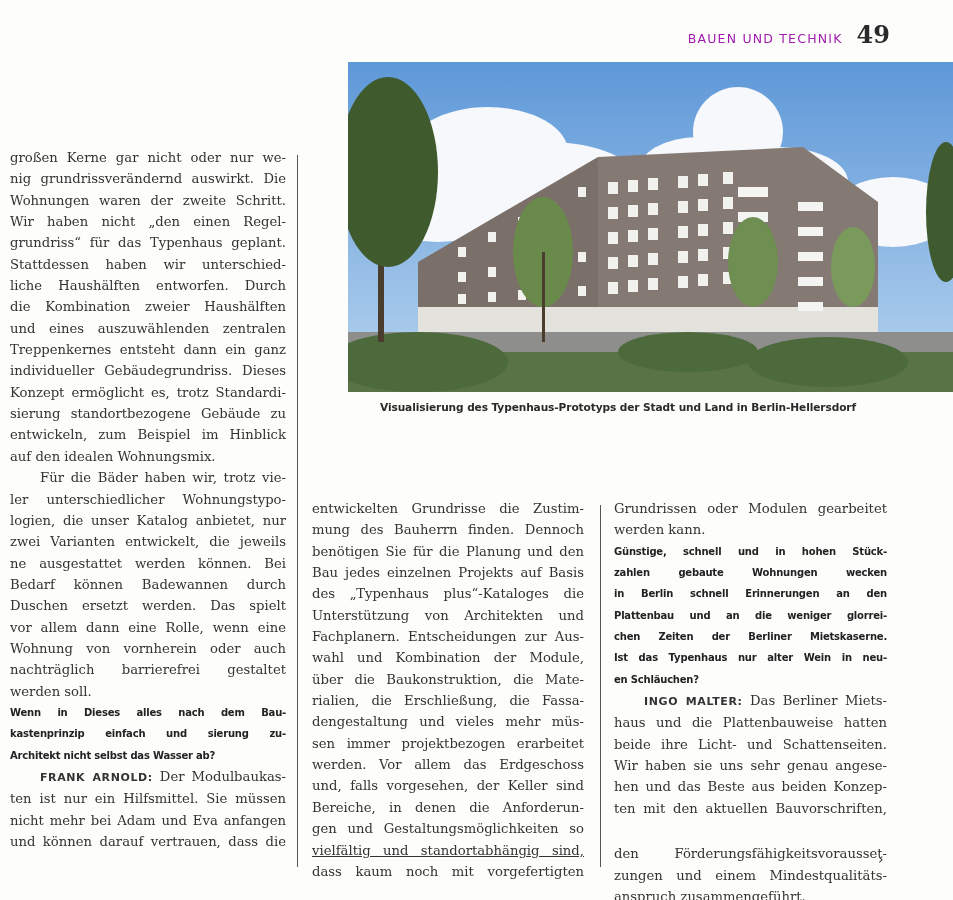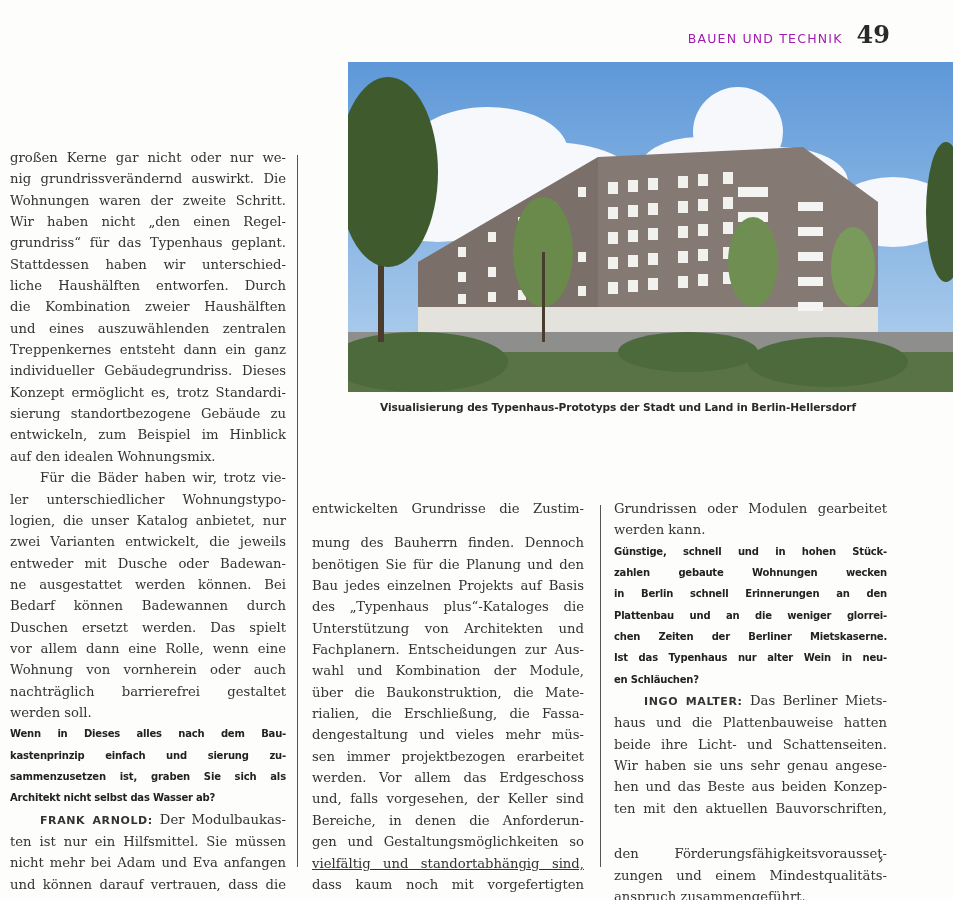--- a/index.html
+++ b/index.html
@@ -183,41 +183,39 @@
   <span class="line" style="white-space: nowrap; display: block;">Treppenkernes entsteht dann ein ganz</span>
   <span class="line" style="white-space: nowrap; display: block;">individueller Gebäudegrundriss. Dieses</span>
   <span class="line" style="white-space: nowrap; display: block;">Konzept ermöglicht es, trotz Standardi-</span>
   <span class="line" style="white-space: nowrap; display: block;">sierung standortbezogene Gebäude zu</span>
   <span class="line" style="white-space: nowrap; display: block;">entwickeln, zum Beispiel im Hinblick</span>
   <span class="line last">auf den idealen Wohnungsmix.</span>
   <span class="line indent" style="white-space: nowrap; display: block;">Für die Bäder haben wir, trotz vie-</span>
   <span class="line" style="white-space: nowrap; display: block;">ler unterschiedlicher Wohnungstypo-</span>
   <span class="line" style="white-space: nowrap; display: block;">logien, die unser Katalog anbietet, nur</span>
   <span class="line" style="white-space: nowrap; display: block;">zwei Varianten entwickelt, die jeweils</span>
-  <span class="line" style="white-space: nowrap; display: block;">entweder mit Dusche oder Badewan-</span>
   <span class="line" style="white-space: nowrap; display: block;">ne ausgestattet werden können. Bei</span>
   <span class="line" style="white-space: nowrap; display: block;">Bedarf können Badewannen durch</span>
   <span class="line" style="white-space: nowrap; display: block;">Duschen ersetzt werden. Das spielt</span>
   <span class="line" style="white-space: nowrap; display: block;">vor allem dann eine Rolle, wenn eine</span>
   <span class="line" style="white-space: nowrap; display: block;">Wohnung von vornherein oder auch</span>
   <span class="line" style="white-space: nowrap; display: block;">nachträglich barrierefrei gestaltet</span>
   <span class="line last">werden soll.</span>
   <span class="line q" style="white-space: nowrap; display: block;">Wenn in Dieses alles nach dem Bau-</span>
   <span class="line q" style="white-space: nowrap; display: block;">kastenprinzip einfach und sierung zu-</span>
-  <span class="line q" style="white-space: nowrap; display: block; letter-spacing: -0.112981px;">sammenzusetzen ist, graben Sie sich als</span>
   <span class="line q last">Architekt nicht selbst das Wasser ab?</span>
   <span class="line indent" style="white-space: nowrap; display: block;"><span class="speaker">FRANK ARNOLD:</span><span> Der Modulbaukas-</span></span>
   <span class="line" style="white-space: nowrap; display: block;">ten ist nur ein Hilfsmittel. Sie müssen</span>
   <span class="line" style="white-space: nowrap; display: block;">nicht mehr bei Adam und Eva anfangen</span>
   <span class="line" style="white-space: nowrap; display: block;">und können darauf vertrauen, dass die</span>
 </div>
 
 <div class="column col2">
   <span class="line" style="white-space: nowrap; display: block;">entwickelten Grundrisse die Zustim-</span>
-  <span class="line" style="white-space: nowrap; display: block; margin-top: 13px;">mung des Bauherrn finden. Dennoch</span>
+  <span class="line" style="white-space: nowrap; display: block;">mung des Bauherrn finden. Dennoch</span>
   <span class="line" style="white-space: nowrap; display: block;">benötigen Sie für die Planung und den</span>
   <span class="line" style="white-space: nowrap; display: block;">Bau jedes einzelnen Projekts auf Basis</span>
   <span class="line" style="white-space: nowrap; display: block;">des „Typenhaus plus“-Kataloges die</span>
   <span class="line" style="white-space: nowrap; display: block;">Unterstützung von Architekten und</span>
   <span class="line" style="white-space: nowrap; display: block;">Fachplanern. Entscheidungen zur Aus-</span>
   <span class="line" style="white-space: nowrap; display: block;">wahl und Kombination der Module,</span>
   <span class="line" style="white-space: nowrap; display: block;">über die Baukonstruktion, die Mate-</span>
   <span class="line" style="white-space: nowrap; display: block;">rialien, die Erschließung, die Fassa-</span>
   <span class="line" style="white-space: nowrap; display: block;">dengestaltung und vieles mehr müs-</span>
   <span class="line" style="white-space: nowrap; display: block;">sen immer projektbezogen erarbeitet</span>

